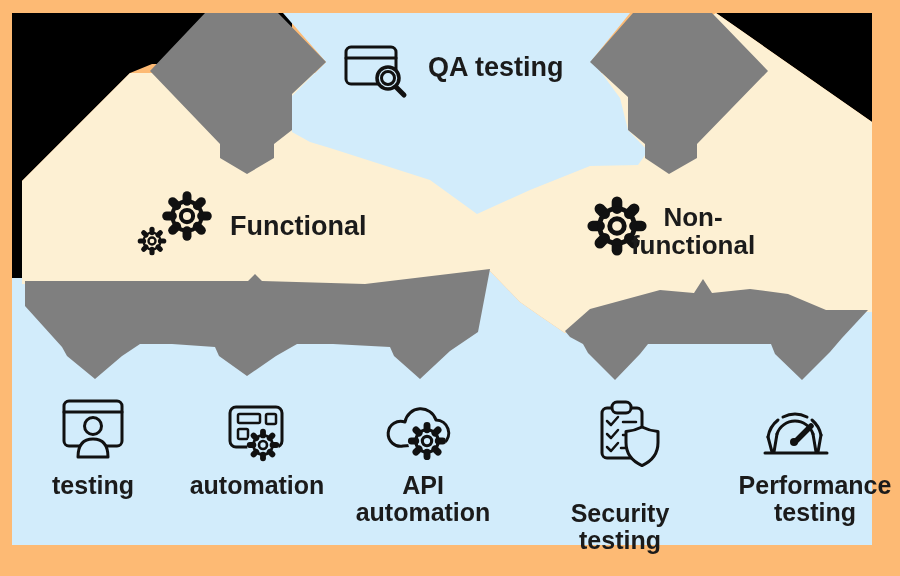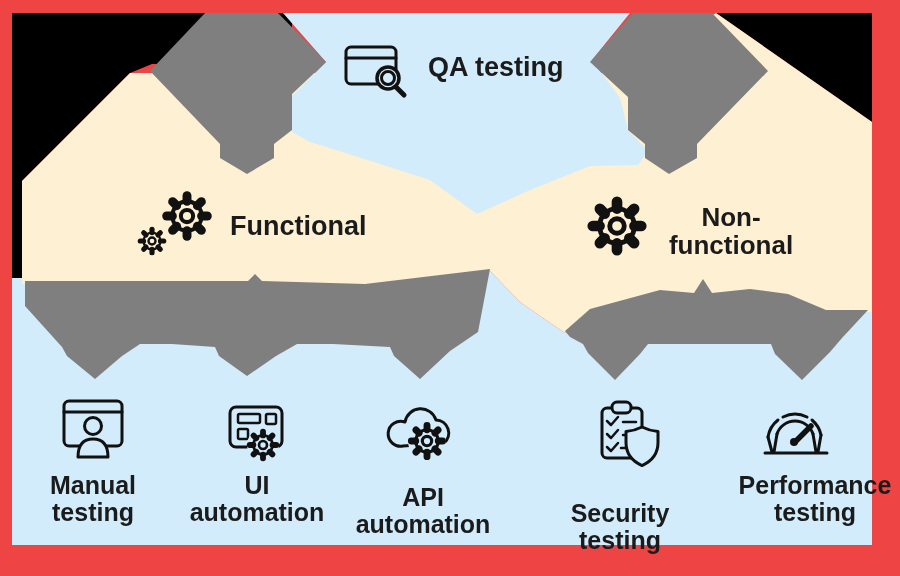--- a/index.html
+++ b/index.html
@@ -1,16 +1,16 @@
 <!DOCTYPE html>
 <html><head>
 <meta charset="utf-8">
 <style>
   html,body{margin:0;padding:0;background:#ffffff;}
-  .canvas{position:relative;width:900px;height:576px;background:#ef4444;overflow:hidden;
+  .canvas{position:relative;width:900px;height:576px;background:#fdba74;overflow:hidden;
           font-family:"Liberation Sans",sans-serif;}
   .canvas svg{position:absolute;left:0;top:0;}
   .label{position:absolute;color:#1b1b1b;font-weight:700;text-align:center;
          font-size:25px;line-height:27px;letter-spacing:0px;}
   .label span{display:block;}
   .label-qa{font-size:27px;line-height:29px;text-align:left;}
   .label-functional{font-size:27px;line-height:29px;text-align:left;}
   .label-nonfunctional{font-size:26px;line-height:28px;}
 </style>
 </head>
@@ -130,36 +130,34 @@
 </svg>
 
 <div class="label label-qa" style="left:428px;top:53px;width:170px;">
   <span>QA testing</span>
 </div>
 
 <div class="label label-functional" style="left:230px;top:212px;width:160px;">
   <span>Functional</span>
 </div>
 
-<div class="label label-nonfunctional" style="left:651px;top:203px;width:160px;">
+<div class="label label-nonfunctional" style="left:613px;top:203px;width:160px;">
   <span>Non-</span>
   <span>functional</span>
 </div>
 
 <div class="label" style="left:23px;top:472px;width:140px;">
-  <span>Manual</span>
   <span>testing</span>
 </div>
 
 <div class="label" style="left:187px;top:472px;width:140px;">
-  <span>UI</span>
   <span>automation</span>
 </div>
 
-<div class="label" style="left:353px;top:484px;width:140px;">
+<div class="label" style="left:353px;top:472px;width:140px;">
   <span>API</span>
   <span>automation</span>
 </div>
 
 <div class="label" style="left:550px;top:500px;width:140px;">
   <span>Security</span>
   <span>testing</span>
 </div>
 
 <div class="label" style="left:732px;top:472px;width:166px;">

